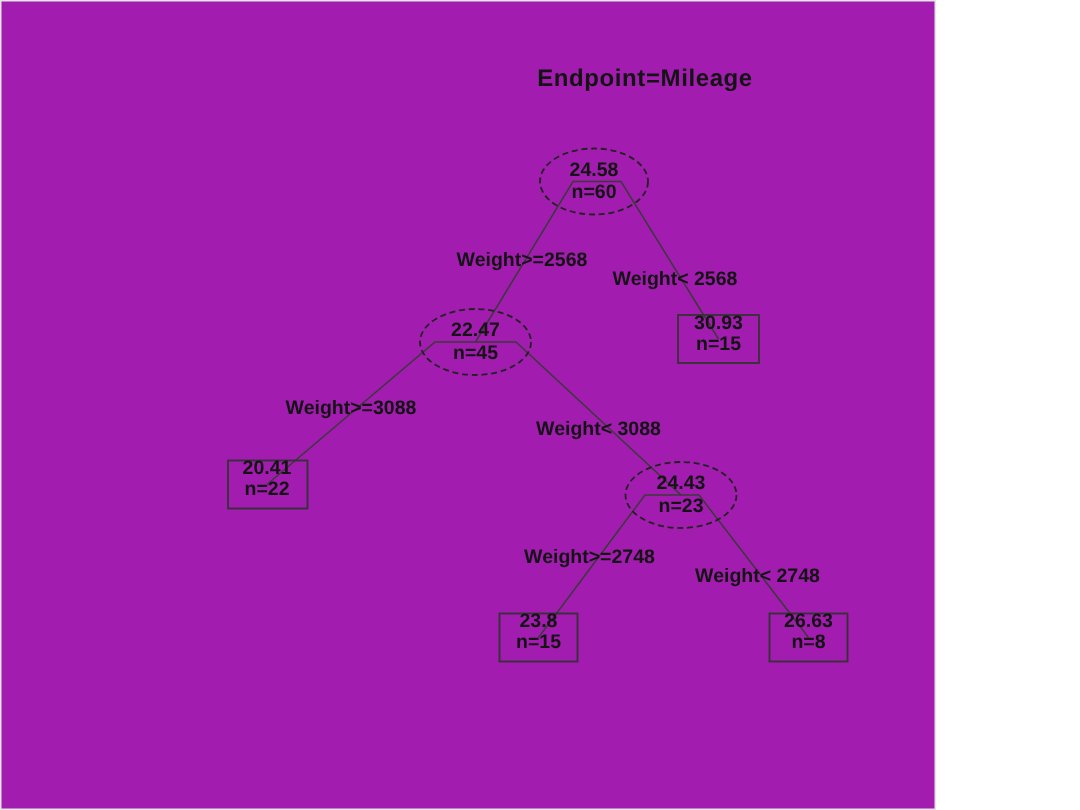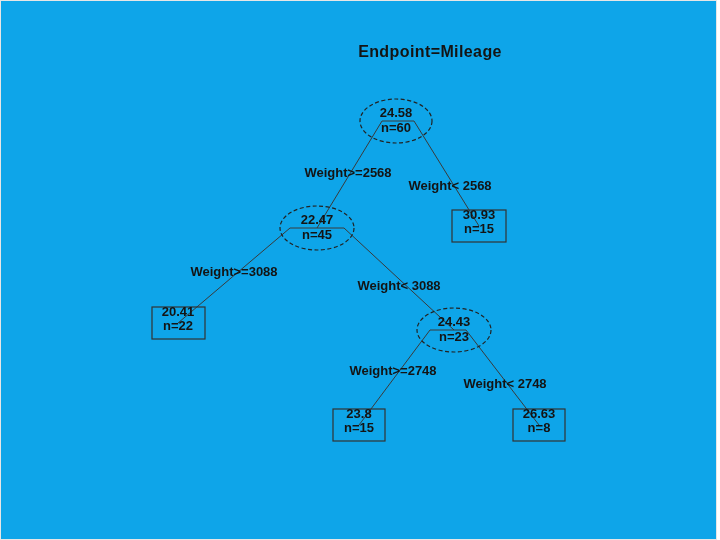--- a/index.html
+++ b/index.html
@@ -2,23 +2,23 @@
 <html><head>
 <meta charset="utf-8">
 <style>
   html, body {
     margin: 0;
     padding: 0;
     background: #ffffff;
   }
   .plot-canvas {
     position: relative;
-    width: 717px;
+    width: 624px;
     height: 540px;
-    background: #0ea5e9;
+    background: #a21caf;
     font-family: "Liberation Sans", "DejaVu Sans", sans-serif;
     box-shadow: inset 0 0 0 1px #e6e6e6;
     overflow: hidden;
   }
   svg {
     display: block;
   }
   svg text {
     fill: #141414;
     font-family: "Liberation Sans", "DejaVu Sans", sans-serif;

